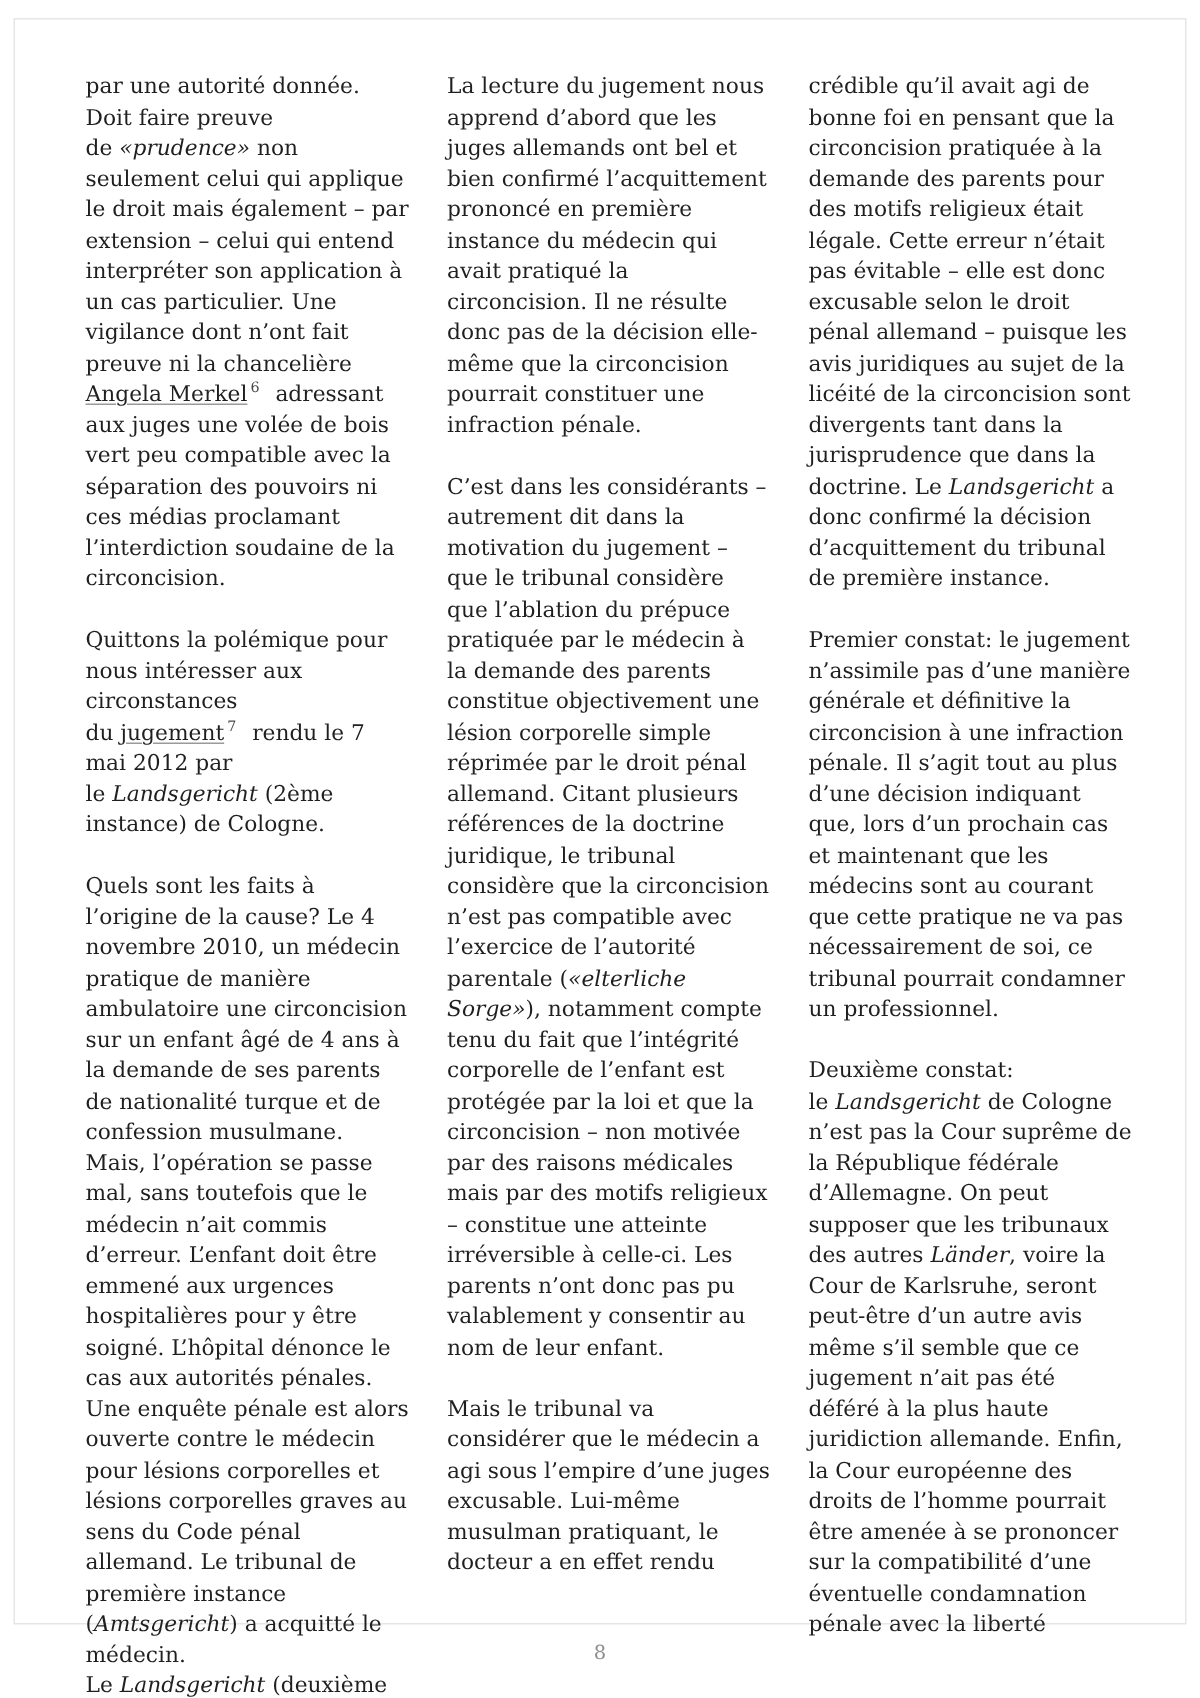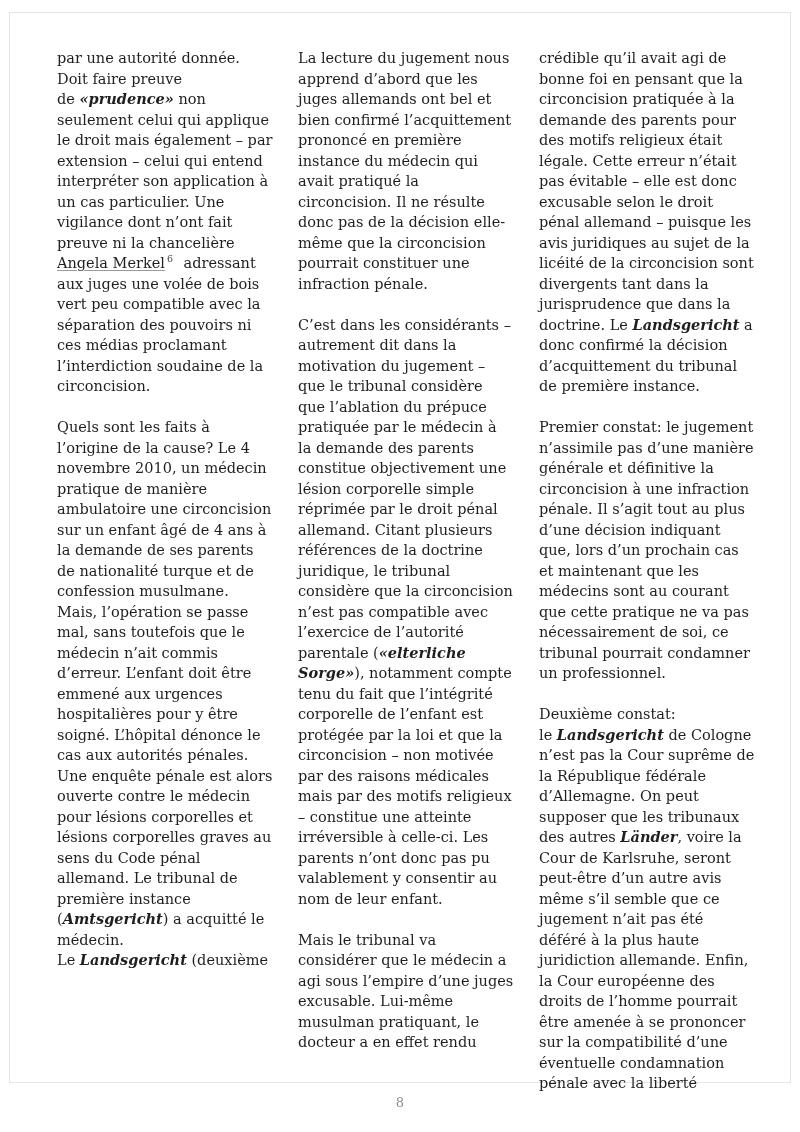--- a/index.html
+++ b/index.html
@@ -15,21 +15,21 @@
   .columns{
     position:absolute;top:48px;left:57px;right:45px;
     display:flex;gap:25px;
   }
   .col{
     flex:1 1 0;min-width:0;
     font-size:14.5px;line-height:20.5px;
     text-align:left;
   }
   .para{margin:0 0 20.5px 0;padding:0;}
-  .para em{font-style:italic;font-weight:bold;}
+  .para em{font-style:italic;}
   .link{
     color:inherit;cursor:pointer;
     text-decoration:underline;
     text-decoration-color:#9a9a9a;
     text-decoration-thickness:1px;
     text-underline-offset:2px;
   }
   sup.fnref{
     font-size:9.5px;line-height:0;vertical-align:super;
     margin:0 6px 0 2px;color:#4a4a4a;cursor:pointer;
@@ -40,20 +40,21 @@
   }
 </style>
 </head>
 <body>
 
 <div class="page-border"></div>
 
 <div class="columns">
   <div class="col">
       <p class="para"><span>par une autorité donnée. Doit faire preuve</span><br><span>de </span><em>«prudence»</em><span> non seulement celui qui applique le droit mais également – par extension – celui qui entend interpréter son application à un cas particulier. Une vigilance dont n’ont fait preuve ni la chancelière </span><span class="link">Angela Merkel</span><sup class="fnref">6</sup><span> adressant aux juges une volée de bois vert peu compatible avec la séparation des pouvoirs ni ces médias proclamant l’interdiction soudaine de la circoncision.</span></p>
+      <p class="para"><span>Quittons la polémique pour nous intéresser aux circonstances</span><br><span>du </span><span class="link">jugement</span><sup class="fnref">7</sup><span> rendu le 7 mai 2012 par</span><br><span>le </span><em>Landsgericht</em><span> (2ème instance) de Cologne.</span></p>
       <p class="para"><span>Quels sont les faits à l’origine de la cause? Le 4 novembre 2010, un médecin pratique de manière ambulatoire une circoncision sur un enfant âgé de 4 ans à la demande de ses parents de nationalité turque et de confession musulmane. Mais, l’opération se passe mal, sans toutefois que le médecin n’ait commis d’erreur. L’enfant doit être emmené aux urgences hospitalières pour y être soigné. L’hôpital dénonce le cas aux autorités pénales. Une enquête pénale est alors ouverte contre le médecin pour lésions corporelles et lésions corporelles graves au sens du Code pénal allemand. Le tribunal de première instance (</span><em>Amtsgericht</em><span>) a acquitté le médecin.</span><br><span>Le </span><em>Landsgericht</em><span> (deuxième</span></p>
     </div>
   <div class="col">
       <p class="para"><span>La lecture du jugement nous apprend d’abord que les juges allemands ont bel et bien confirmé l’acquittement prononcé en première instance du médecin qui avait pratiqué la circoncision. Il ne résulte donc pas de la décision elle-même que la circoncision pourrait constituer une infraction pénale.</span></p>
       <p class="para"><span>C’est dans les considérants – autrement dit dans la motivation du jugement – que le tribunal considère que l’ablation du prépuce pratiquée par le médecin à la demande des parents constitue objectivement une lésion corporelle simple réprimée par le droit pénal allemand. Citant plusieurs références de la doctrine juridique, le tribunal considère que la circoncision n’est pas compatible avec l’exercice de l’autorité parentale (</span><em>«elterliche Sorge»</em><span>), notamment compte tenu du fait que l’intégrité corporelle de l’enfant est protégée par la loi et que la circoncision – non motivée par des raisons médicales mais par des motifs religieux – constitue une atteinte irréversible à celle-ci. Les parents n’ont donc pas pu valablement y consentir au nom de leur enfant.</span></p>
       <p class="para"><span>Mais le tribunal va considérer que le médecin a agi sous l’empire d’une juges excusable. Lui-même musulman pratiquant, le docteur a en effet rendu</span></p>
     </div>
   <div class="col">
       <p class="para"><span>crédible qu’il avait agi de bonne foi en pensant que la circoncision pratiquée à la demande des parents pour des motifs religieux était légale. Cette erreur n’était pas évitable – elle est donc excusable selon le droit pénal allemand – puisque les avis juridiques au sujet de la licéité de la circoncision sont divergents tant dans la jurisprudence que dans la doctrine. Le </span><em>Landsgericht</em><span> a donc confirmé la décision d’acquittement du tribunal de première instance.</span></p>
       <p class="para"><span>Premier constat: le jugement n’assimile pas d’une manière générale et définitive la circoncision à une infraction pénale. Il s’agit tout au plus d’une décision indiquant que, lors d’un prochain cas et maintenant que les médecins sont au courant que cette pratique ne va pas nécessairement de soi, ce tribunal pourrait condamner un professionnel.</span></p>

